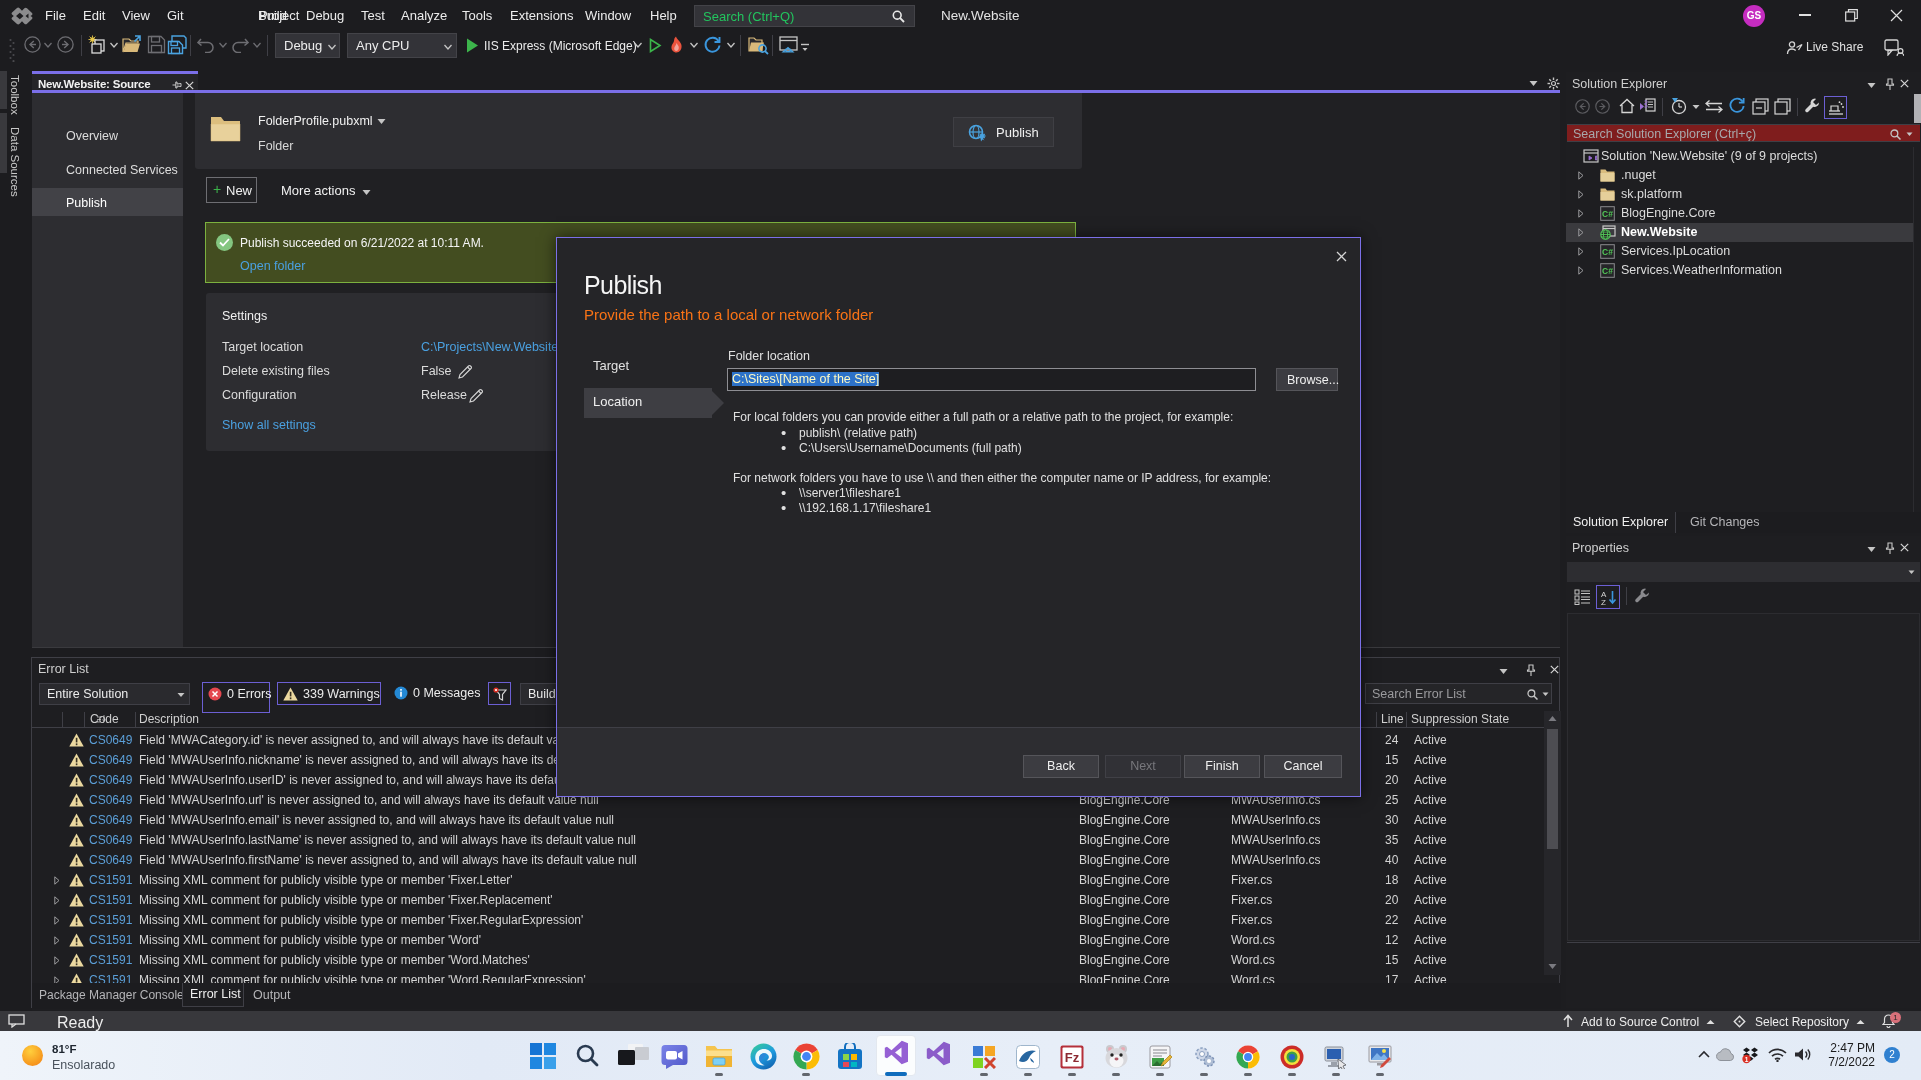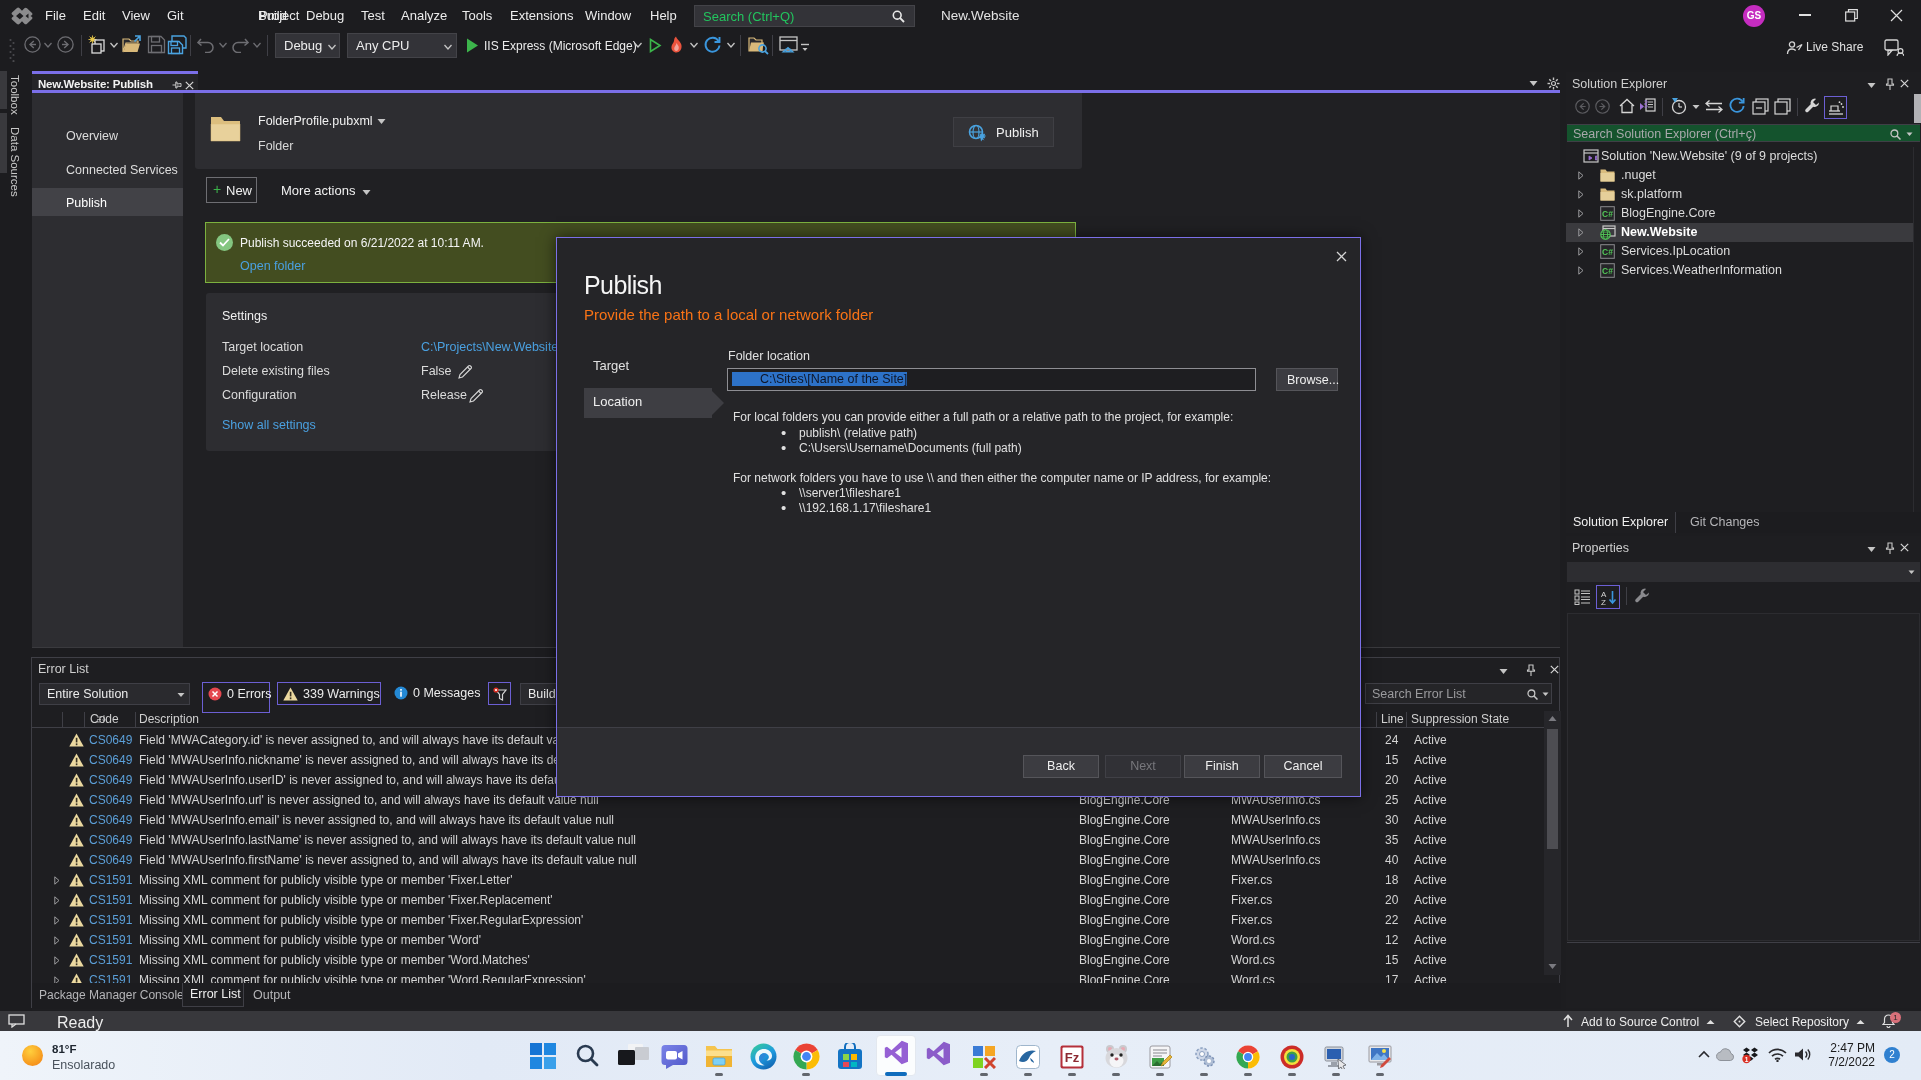--- a/index.html
+++ b/index.html
@@ -206,21 +206,21 @@
 
   <div class="abs" style="left:0;top:70px;width:32px;height:941px;background:#1c1c1f;"></div>
   <div class="abs" style="left:0;top:71px;width:7px;height:38px;background:#39393d;"></div>
   <div class="abs" style="left:0;top:113px;width:7px;height:60px;background:#39393d;"></div>
   <div class="abs" style="left:9px;top:75px;font-size:11.5px;color:#c8c8c8;writing-mode:vertical-lr;">Toolbox</div>
   <div class="abs" style="left:9px;top:127px;font-size:11.5px;color:#c8c8c8;writing-mode:vertical-lr;">Data Sources</div>
 
   <div class="abs" id="editor" style="left:32px;top:70px;width:1528px;height:587px;background:#1c1c1f;">
 
     <div class="abs" style="left:0;top:1px;width:166px;height:22px;background:#252528;border-top:3px solid #7b6fe8;">
-      <span class="abs" style="left:6px;top:4px;font-size:11.5px;letter-spacing:-0.2px;font-weight:bold;color:#f2f2f2;">New.Website: Publish</span>
+      <span class="abs" style="left:6px;top:4px;font-size:11.5px;letter-spacing:-0.2px;font-weight:bold;color:#f2f2f2;">New.Website: Source</span>
       <svg class="abs" style="left:140px;top:6px;" width="10" height="10" viewBox="0 0 10 10">
           <path d="M3.5 1 h3 l-0.5 4 h2 v1.2 h-6 V5 h2 Z M5 6.2 V9.5" stroke="#c8c8c8" stroke-width="1" fill="none" transform="rotate(90 5 5)"></path>
         </svg>
       <svg class="abs" style="left:153px;top:7px;" width="9" height="9" viewBox="0 0 9 9">
           <path d="M0.8 0.8 L8.2 8.2 M8.2 0.8 L0.8 8.2" stroke="#d5d5d5" stroke-width="1.2"></path>
         </svg>
     </div>
 
     <svg class="abs" style="left:1497px;top:10px;" width="9" height="7" viewBox="0 0 9 7">
         <path d="M0.5 1 L4.5 6 L8.5 1 Z" fill="#c5c5c5"></path>
@@ -668,21 +668,21 @@
       <svg class="abs" style="left:3px;top:4px;" width="16" height="14" viewBox="0 0 16 14">
           <path d="M1 10 h11" stroke="#d5d5d5" stroke-width="1.3"></path>
           <path d="M1 13 h14" stroke="#d5d5d5" stroke-width="1.3"></path>
           <path d="M3 10 V5 h7 v5" fill="none" stroke="#d5d5d5" stroke-width="1.2"></path>
           <circle cx="13.5" cy="3" r="0.9" fill="#d5d5d5"></circle>
           <circle cx="15" cy="6" r="0.9" fill="#d5d5d5"></circle>
           <circle cx="11.5" cy="1.2" r="0.9" fill="#d5d5d5"></circle>
         </svg>
     </div>
 
-    <div class="abs" style="left:1px;top:52px;width:353px;height:18px;background:#14532d;border-top:1px solid #3f3f46;border-bottom:1px solid #3f3f46;">
+    <div class="abs" style="left:1px;top:52px;width:353px;height:18px;background:#7f1d1d;border-top:1px solid #3f3f46;border-bottom:1px solid #3f3f46;">
       <span class="abs" style="left:6px;top:2px;font-size:12.5px;color:#a8a8ab;">Search Solution Explorer (Ctrl+ç)</span>
       <svg class="abs" style="left:322px;top:3px;" width="13" height="13" viewBox="0 0 13 13">
           <circle cx="5.4" cy="5.4" r="3.4" fill="none" stroke="#c5c5c5" stroke-width="1.3"></circle>
           <line x1="8" y1="8" x2="11.5" y2="11.5" stroke="#c5c5c5" stroke-width="1.5"></line>
         </svg>
       <svg class="abs" style="left:339px;top:7px;" width="7" height="5" viewBox="0 0 7 5">
           <path d="M0.5 0.5 L3.5 4 L6.5 0.5 Z" fill="#c5c5c5"></path>
         </svg>
     </div>
     <div class="abs" style="left:0;top:75px;width:355px;height:19px;">
@@ -1034,21 +1034,21 @@
         <path d="M1 1 L10 10 M10 1 L1 10" stroke="#d5d5d5" stroke-width="1.3"></path>
       </svg>
     <span class="abs" style="left:27px;top:33px;font-size:25px;letter-spacing:-0.6px;font-weight:300;color:#f5f5f5;">Publish</span>
     <span class="abs" style="left:27px;top:68px;font-size:15px;color:#f97316;">Provide the path to a local or network folder</span>
     <span class="abs" style="left:36px;top:120px;font-size:13px;color:#e0e0e0;">Target</span>
     <div class="abs" style="left:27px;top:150px;width:128px;height:30px;background:#3e3e43;"></div>
     <div class="abs" style="left:155px;top:153px;width:0;height:0;border-top:12px solid transparent;border-bottom:12px solid transparent;border-left:12px solid #3e3e43;"></div>
     <span class="abs" style="left:36px;top:156px;font-size:13px;color:#f0f0f0;">Location</span>
     <span class="abs" style="left:171px;top:111px;font-size:12.5px;color:#e0e0e0;">Folder location</span>
     <div class="abs" style="left:170px;top:130px;width:529px;height:23px;background:#1e1e21;border:1px solid #8e8e93;">
-      <span class="abs" style="left:4px;top:3px;font-size:12.5px;color:#0f172a;background:#2d72c8;padding-left:28px;">C:\Sites\[Name of the Site]</span>
+      <span class="abs" style="left:4px;top:3px;font-size:12.5px;color:#fef9c3;background:#2d72c8;">C:\Sites\[Name of the Site]</span>
     </div>
     <div class="abs" style="left:719px;top:130px;width:62px;height:23px;background:#3c3c41;border:1px solid #55555a;">
       <span class="abs" style="left:10px;top:4px;font-size:12.5px;color:#f0f0f0;">Browse...</span>
     </div>
     <span class="abs" style="left:176px;top:172px;font-size:12px;color:#e0e0e0;">For local folders you can provide either a full path or a relative path to the project, for example:</span>
     <span class="abs" style="left:224px;top:186px;font-size:15px;color:#e0e0e0;">•</span>
     <span class="abs" style="left:242px;top:188px;font-size:12px;color:#e0e0e0;">publish\ (relative path)</span>
     <span class="abs" style="left:224px;top:201px;font-size:15px;color:#e0e0e0;">•</span>
     <span class="abs" style="left:242px;top:203px;font-size:12px;color:#e0e0e0;">C:\Users\Username\Documents (full path)</span>
     <span class="abs" style="left:176px;top:233px;font-size:12px;color:#e0e0e0;">For network folders you have to use \\ and then either the computer name or IP address, for example:</span>

